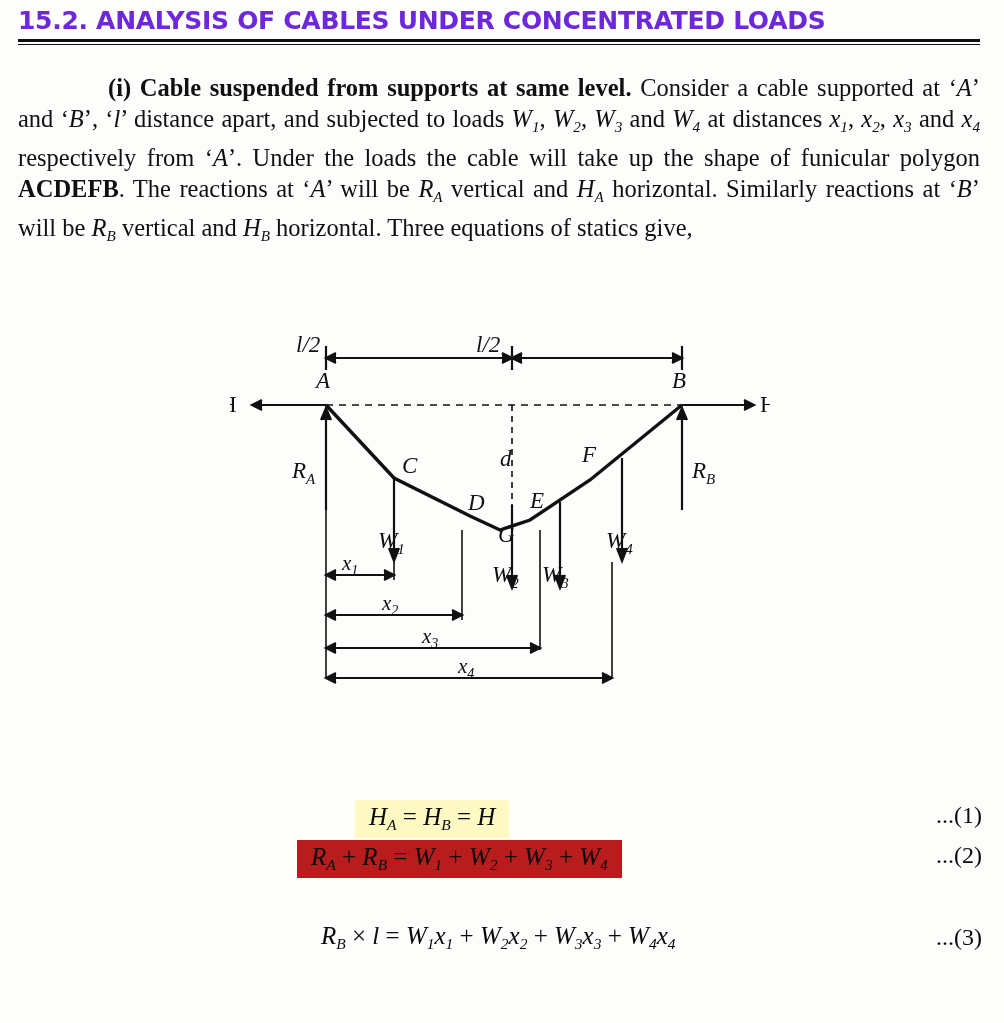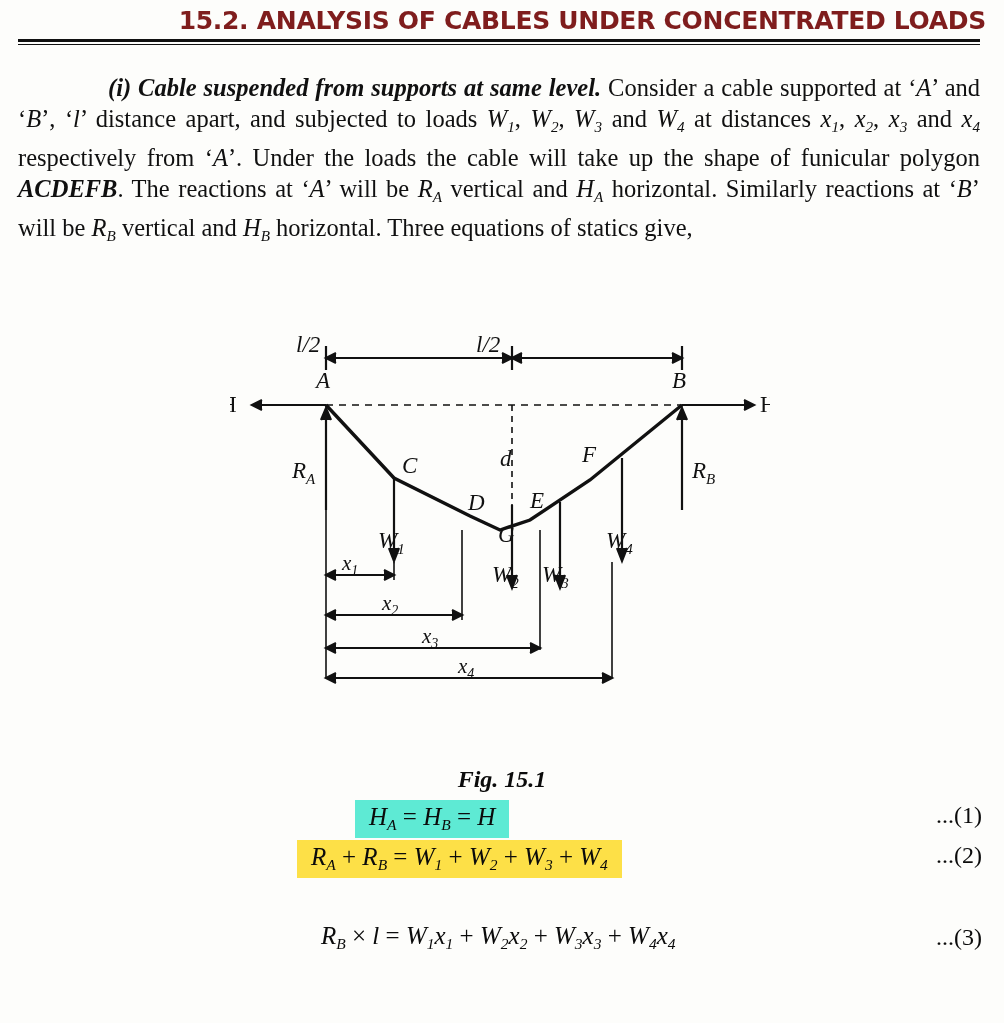--- a/index.html
+++ b/index.html
@@ -27,23 +27,22 @@
     position: absolute;
     top: 6px;
     left: 18px;
     width: 968px;
   }
   .heading {
     font-family: "DejaVu Sans", sans-serif;
     font-weight: bold;
     font-size: 25px;
     letter-spacing: -0.3px;
-    color: #7f1d1d;
+    color: #6d28d9;
     white-space: nowrap;
-    text-align: right;
   }
   .rule-top {
     border-bottom: 3px solid #111;
     margin-top: 4px;
     width: 962px;
   }
   .rule-top2 {
     border-bottom: 1px solid #111;
     margin-top: 2px;
     width: 962px;
@@ -56,21 +55,21 @@
     line-height: 31px;
     text-align: justify;
     color: #101010;
   }
   #para1 {
     top: 72px;
     left: 18px;
     width: 962px;
   }
   .indent { display: inline-block; width: 90px; }
-  .bi { font-style: italic; font-weight: bold; }
+  .bi { font-weight: bold; }
   sub {
     font-size: 0.62em;
     vertical-align: -0.32em;
     font-style: italic;
   }
   .var { font-style: italic; }
 
   
   .figure {
     position: absolute;
@@ -96,25 +95,25 @@
   .eq-row {
     position: absolute;
     width: 1004px;
     font-size: 25px;
   }
   .eq-text {
     position: absolute;
     white-space: nowrap;
   }
   .hl-green {
-    background: #5eead4;
+    background: #fef9c3;
     padding: 3px 14px 4px 14px;
   }
   .hl-yellow {
-    background: #fde047;
+    background: #b91c1c;
     padding: 3px 14px 4px 14px;
   }
   .eq-num {
     position: absolute;
     right: 22px;
     font-size: 24px;
     font-style: normal;
   }
 
   #eq1 { top: 800px; }
@@ -245,21 +244,20 @@
         <text x="312" y="252">W<tspan font-size="15" dy="6">3</tspan></text>
         <text x="376" y="218">W<tspan font-size="15" dy="6">4</tspan></text>
         <text x="112" y="240" font-size="21">x<tspan font-size="14" dy="5">1</tspan></text>
         <text x="152" y="280" font-size="21">x<tspan font-size="14" dy="5">2</tspan></text>
         <text x="192" y="313" font-size="21">x<tspan font-size="14" dy="5">3</tspan></text>
         <text x="228" y="343" font-size="21">x<tspan font-size="14" dy="5">4</tspan></text>
       </g>
     </svg>
   </div>
 
-  <div class="fig-caption">Fig. 15.1</div>
 
   <div class="eq-row" id="eq1">
     <span class="eq-text hl-green"><span class="var">H</span><sub>A</sub><span> = </span><span class="var">H</span><sub>B</sub><span> = </span><span class="var">H</span></span>
     <span class="eq-num">...(1)</span>
   </div>
 
   <div class="eq-row" id="eq2">
     <span class="eq-text hl-yellow"><span class="var">R</span><sub>A</sub><span> + </span><span class="var">R</span><sub>B</sub><span> = </span><span class="var">W</span><sub>1</sub><span> + </span><span class="var">W</span><sub>2</sub><span> + </span><span class="var">W</span><sub>3</sub><span> + </span><span class="var">W</span><sub>4</sub></span>
     <span class="eq-num">...(2)</span>
   </div>

